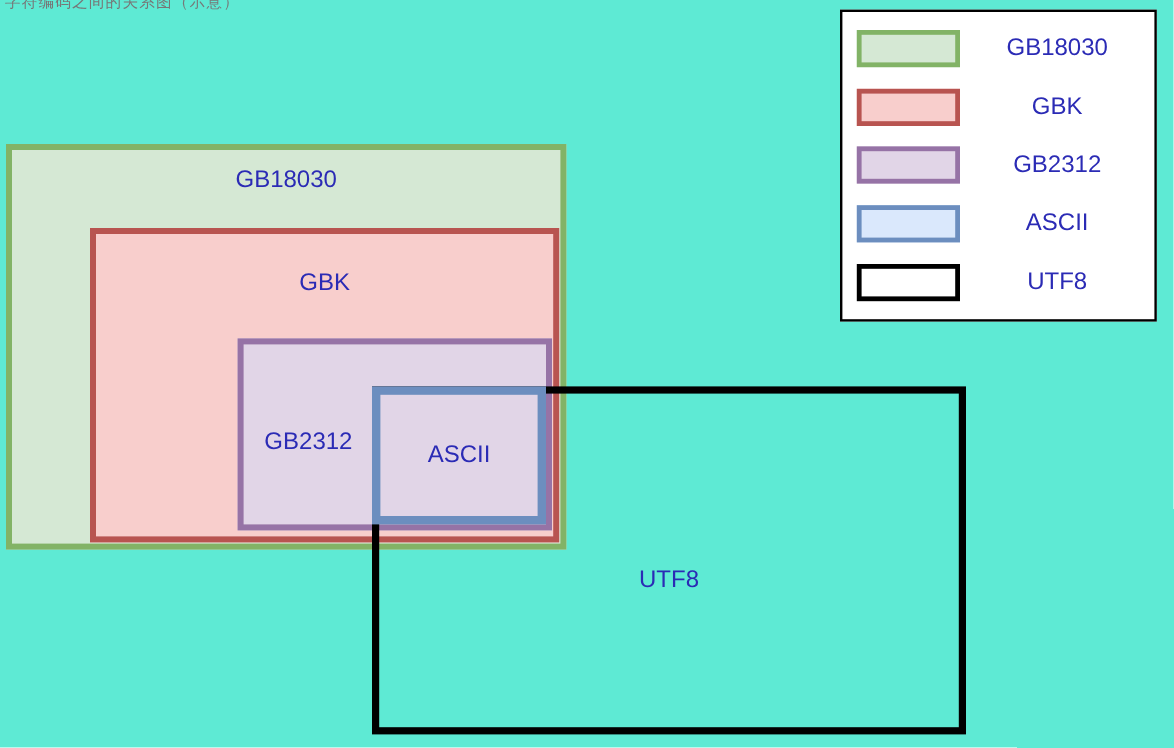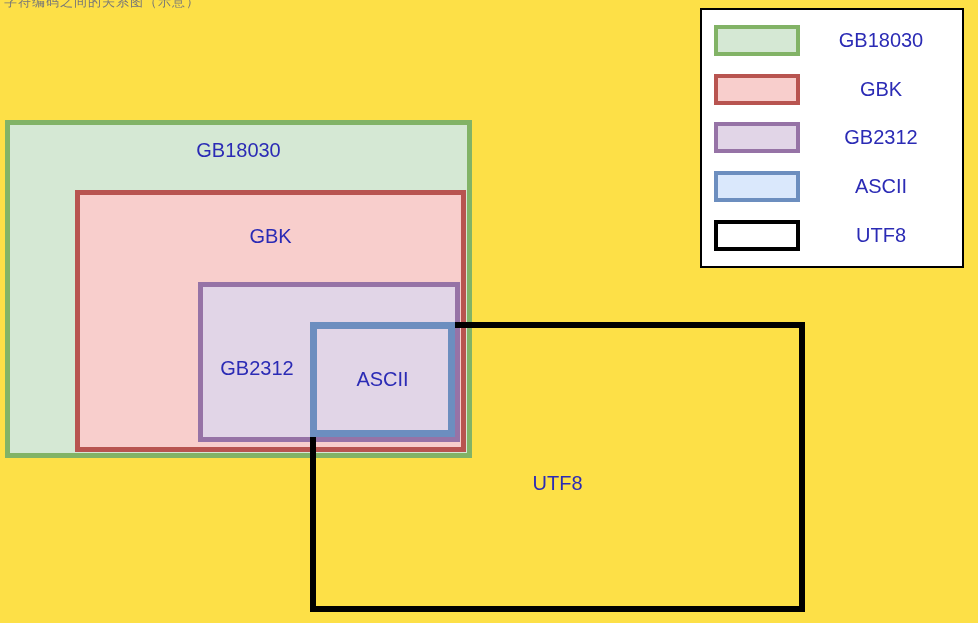--- a/index.html
+++ b/index.html
@@ -5,21 +5,21 @@
   html, body {
     margin: 0;
     padding: 0;
     background: #ffffff;
     font-family: "Liberation Sans", sans-serif;
   }
   .canvas {
     position: relative;
     width: 978px;
     height: 623px;
-    background: #fde047;
+    background: #5eead4;
     overflow: hidden;
   }
   .note {
     position: absolute;
     top: -7px;
     left: 4px;
     font-size: 13px;
     color: #777777;
     letter-spacing: 1px;
     white-space: nowrap;

